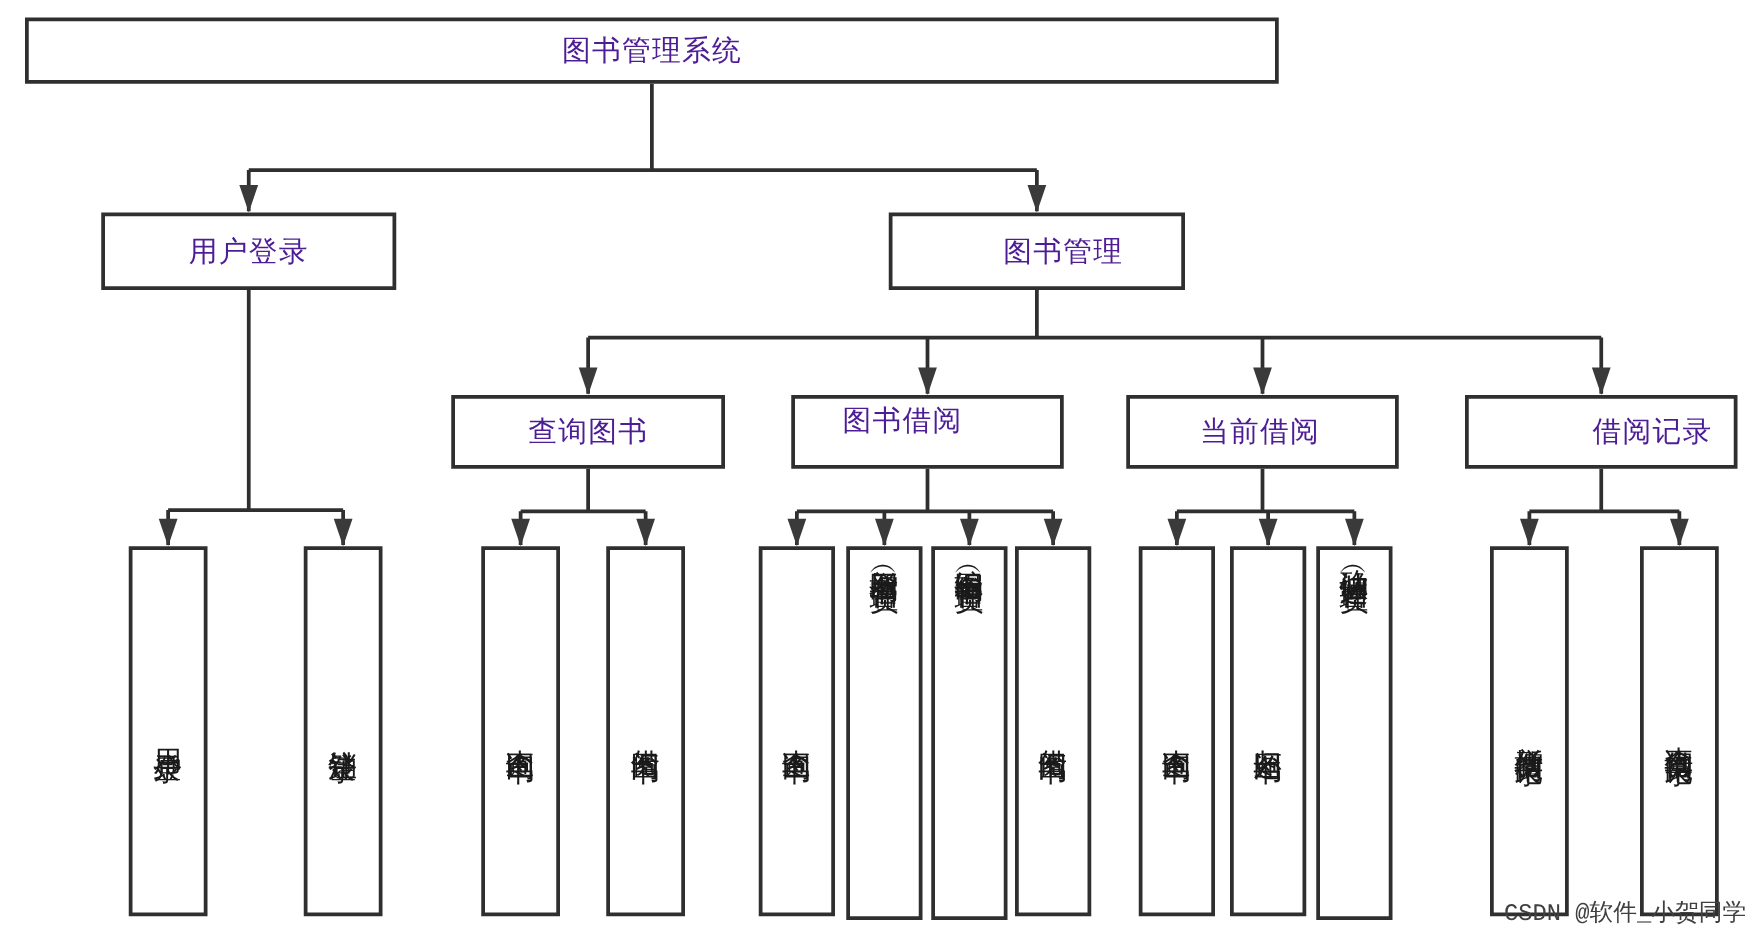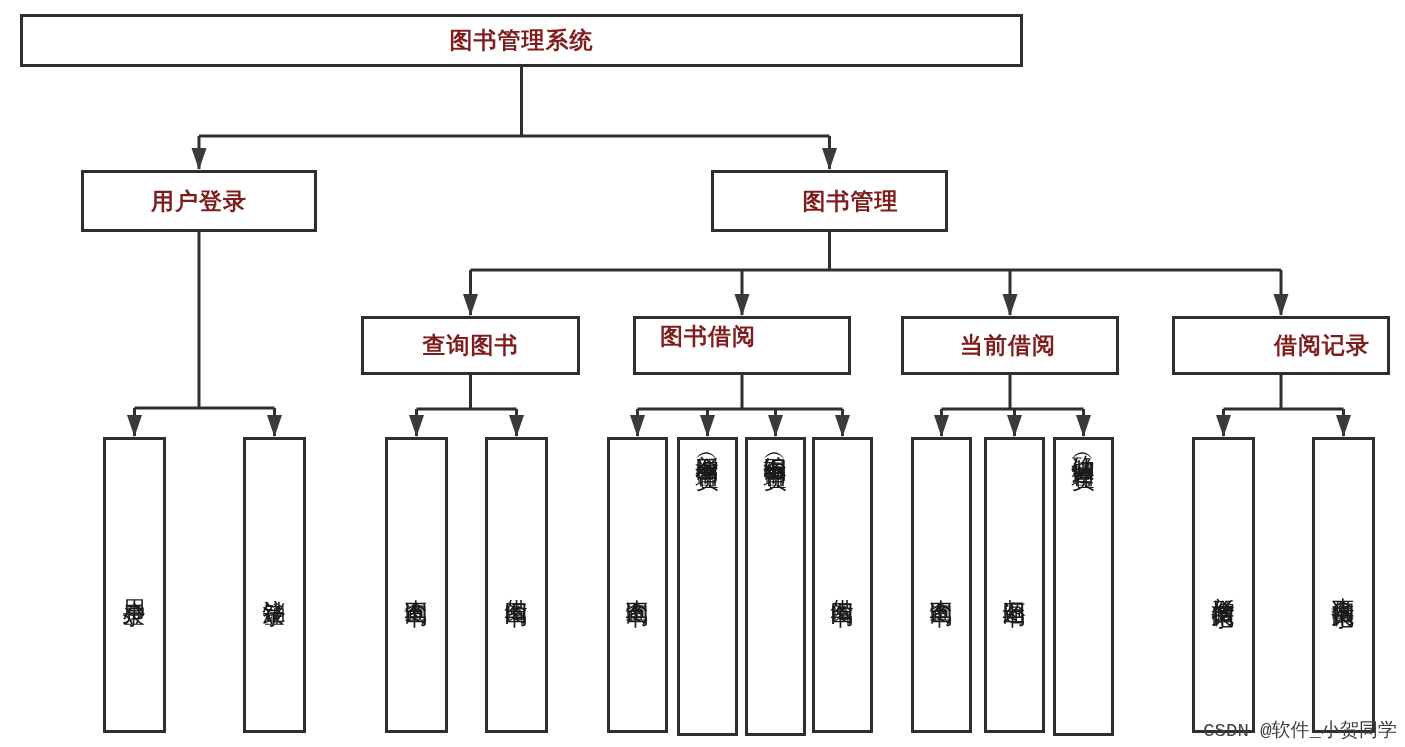--- a/index.html
+++ b/index.html
@@ -61,24 +61,23 @@
   .hlabel-wrap {
     position: absolute;
     display: flex;
     align-items: center;
     justify-content: center;
     pointer-events: none;
   }
   .hlabel-text {
     font-family: "Liberation Sans", "DejaVu Sans", sans-serif;
     font-size: 23px;
-    color: #7f1d1d;
+    color: #4c1d95;
     letter-spacing: 1px;
     white-space: nowrap;
-    font-weight: bold;
   }
   .watermark {
     position: absolute;
     right: 8px;
     bottom: 4px;
     font-family: Liberation Mono, monospace;
     font-size: 19px;
     color: #404040;
     white-space: nowrap;
     pointer-events: none;
@@ -174,21 +173,21 @@
       </div>
       <div class="hlabel-wrap" style="left: 81px; top: 170px; width: 236px; height: 62px;">
         <span class="hlabel-text">用户登录</span>
       </div>
       <div class="hlabel-wrap" style="left: 711px; top: 170px; width: 237px; height: 62px; padding-left: 21px;">
         <span class="hlabel-text">图书管理</span>
       </div>
       <div class="hlabel-wrap" style="left: 361px; top: 316px; width: 219px; height: 59px;">
         <span class="hlabel-text">查询图书</span>
       </div>
-      <div class="hlabel-wrap" style="left: 599px; top: 316px; width: 218px; height: 41px;">
+      <div class="hlabel-wrap" style="left: 613px; top: 316px; width: 218px; height: 41px;">
         <span class="hlabel-text">图书借阅</span>
       </div>
       <div class="hlabel-wrap" style="left: 901px; top: 316px; width: 214px; height: 59px; text-align: right;">
         <span class="hlabel-text">当前借阅</span>
       </div>
       <div class="hlabel-wrap" style="left: 1172px; top: 316px; width: 252px; height: 59px; padding-left: 24px;">
         <span class="hlabel-text">借阅记录</span>
       </div>
       <div class="vlabel-wrap" style="left: 103px; top: 437px; width: 63px; height: 296px;">
         <span class="vlabel-text">用户登录</span>

